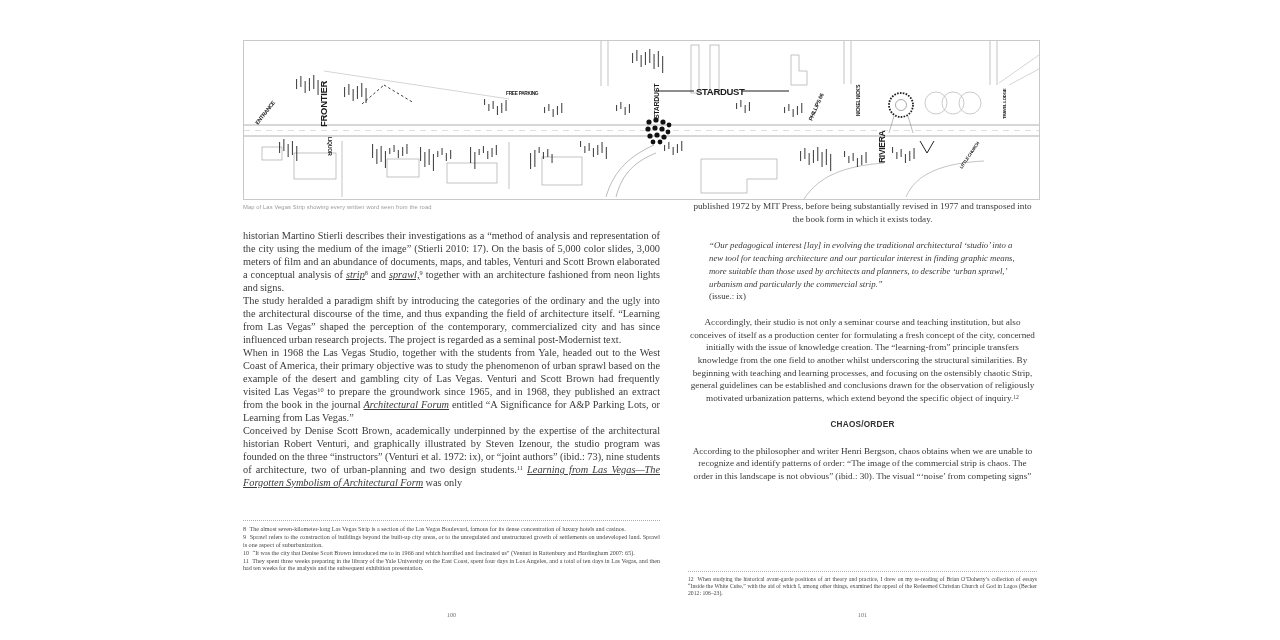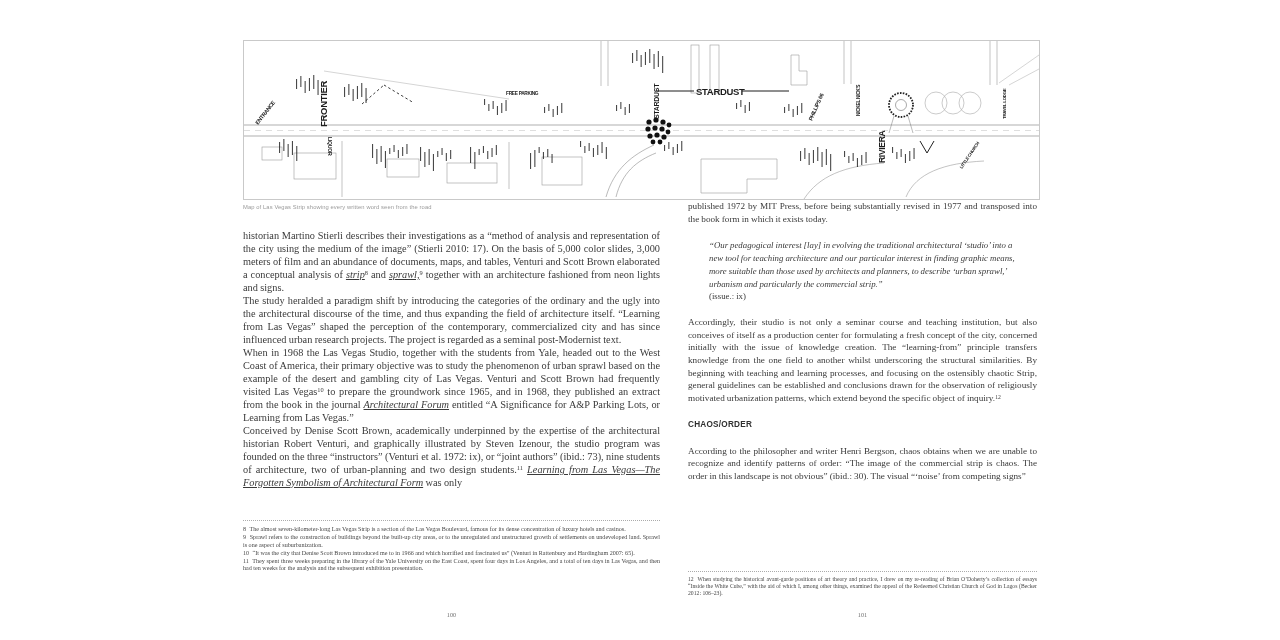--- a/index.html
+++ b/index.html
@@ -12,21 +12,21 @@
   
   #map-figure{left:243px;top:40px;width:795px;height:158px;border:1px solid #c9c9c9;box-sizing:content-box;background:#fff;}
   #map-svg{display:block;width:795px;height:158px;}
   #map-caption{left:243px;top:204px;width:420px;
     font-family:"Liberation Sans","DejaVu Sans",sans-serif;font-size:5.8px;color:#9a9a9a;letter-spacing:.1px;}
   
   #left-col{left:243px;top:229px;width:417px;font-size:10.3px;line-height:13px;text-align:justify;word-spacing:-.2px;}
   #left-col p{margin:0;}
   
   #right-col{left:688px;top:200px;width:349px;font-size:9.2px;line-height:12.7px;text-align:justify;word-spacing:-.2px;}
-  #right-col p{margin:0;}
+  #right-col p{margin:0;text-align:center;}
   .quote{font-style:italic;font-size:8.8px;line-height:12.7px;margin:14px 22px 0 21px;text-align:left;}
   .quote-cite{font-style:normal;}
   .para-gap{margin-top:13px !important;}
   .heading{font-family:"Liberation Sans","DejaVu Sans",sans-serif;font-weight:700;font-size:8.2px;
     letter-spacing:.25px;color:#2f2f2f;margin-top:14px !important;text-align:left;}
   .it{font-style:italic;text-decoration:underline;}
   sup{font-size:62%;line-height:0;position:relative;top:-.45em;vertical-align:baseline;}
   
   .fn-rule{border-top:1px dotted #ababab;height:0;}
   #left-rule{left:243px;top:520px;width:417px;}

